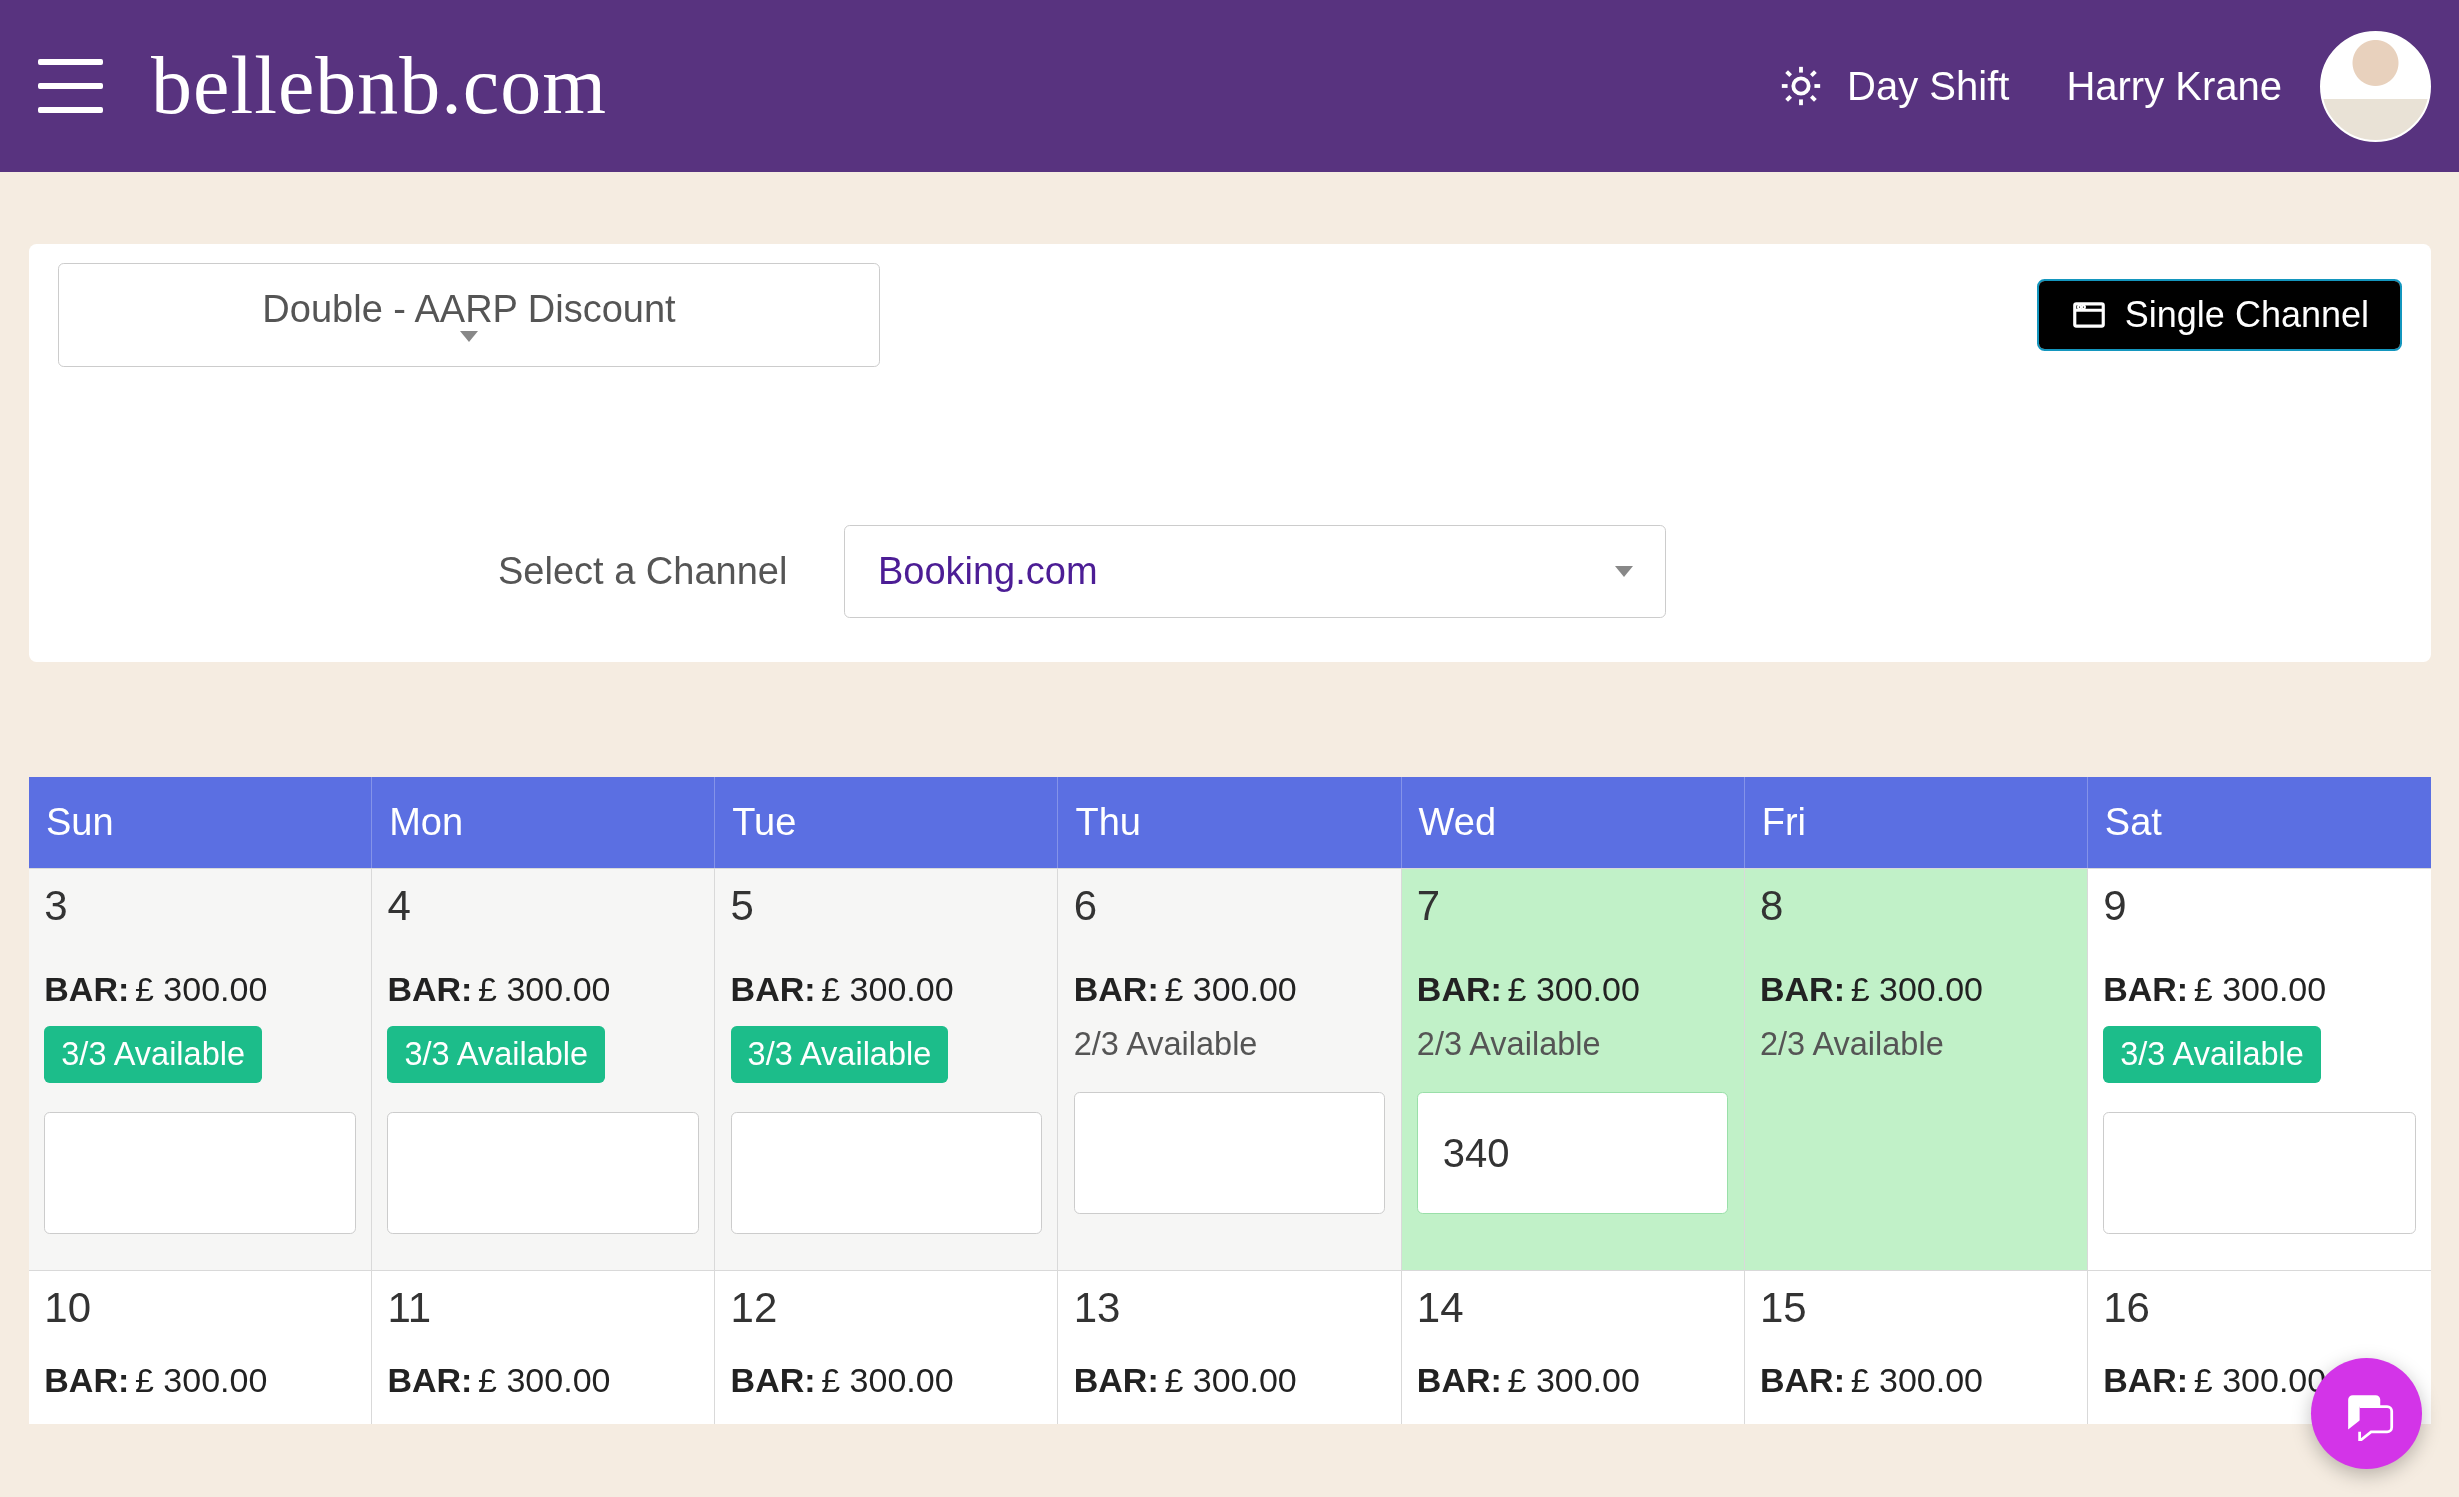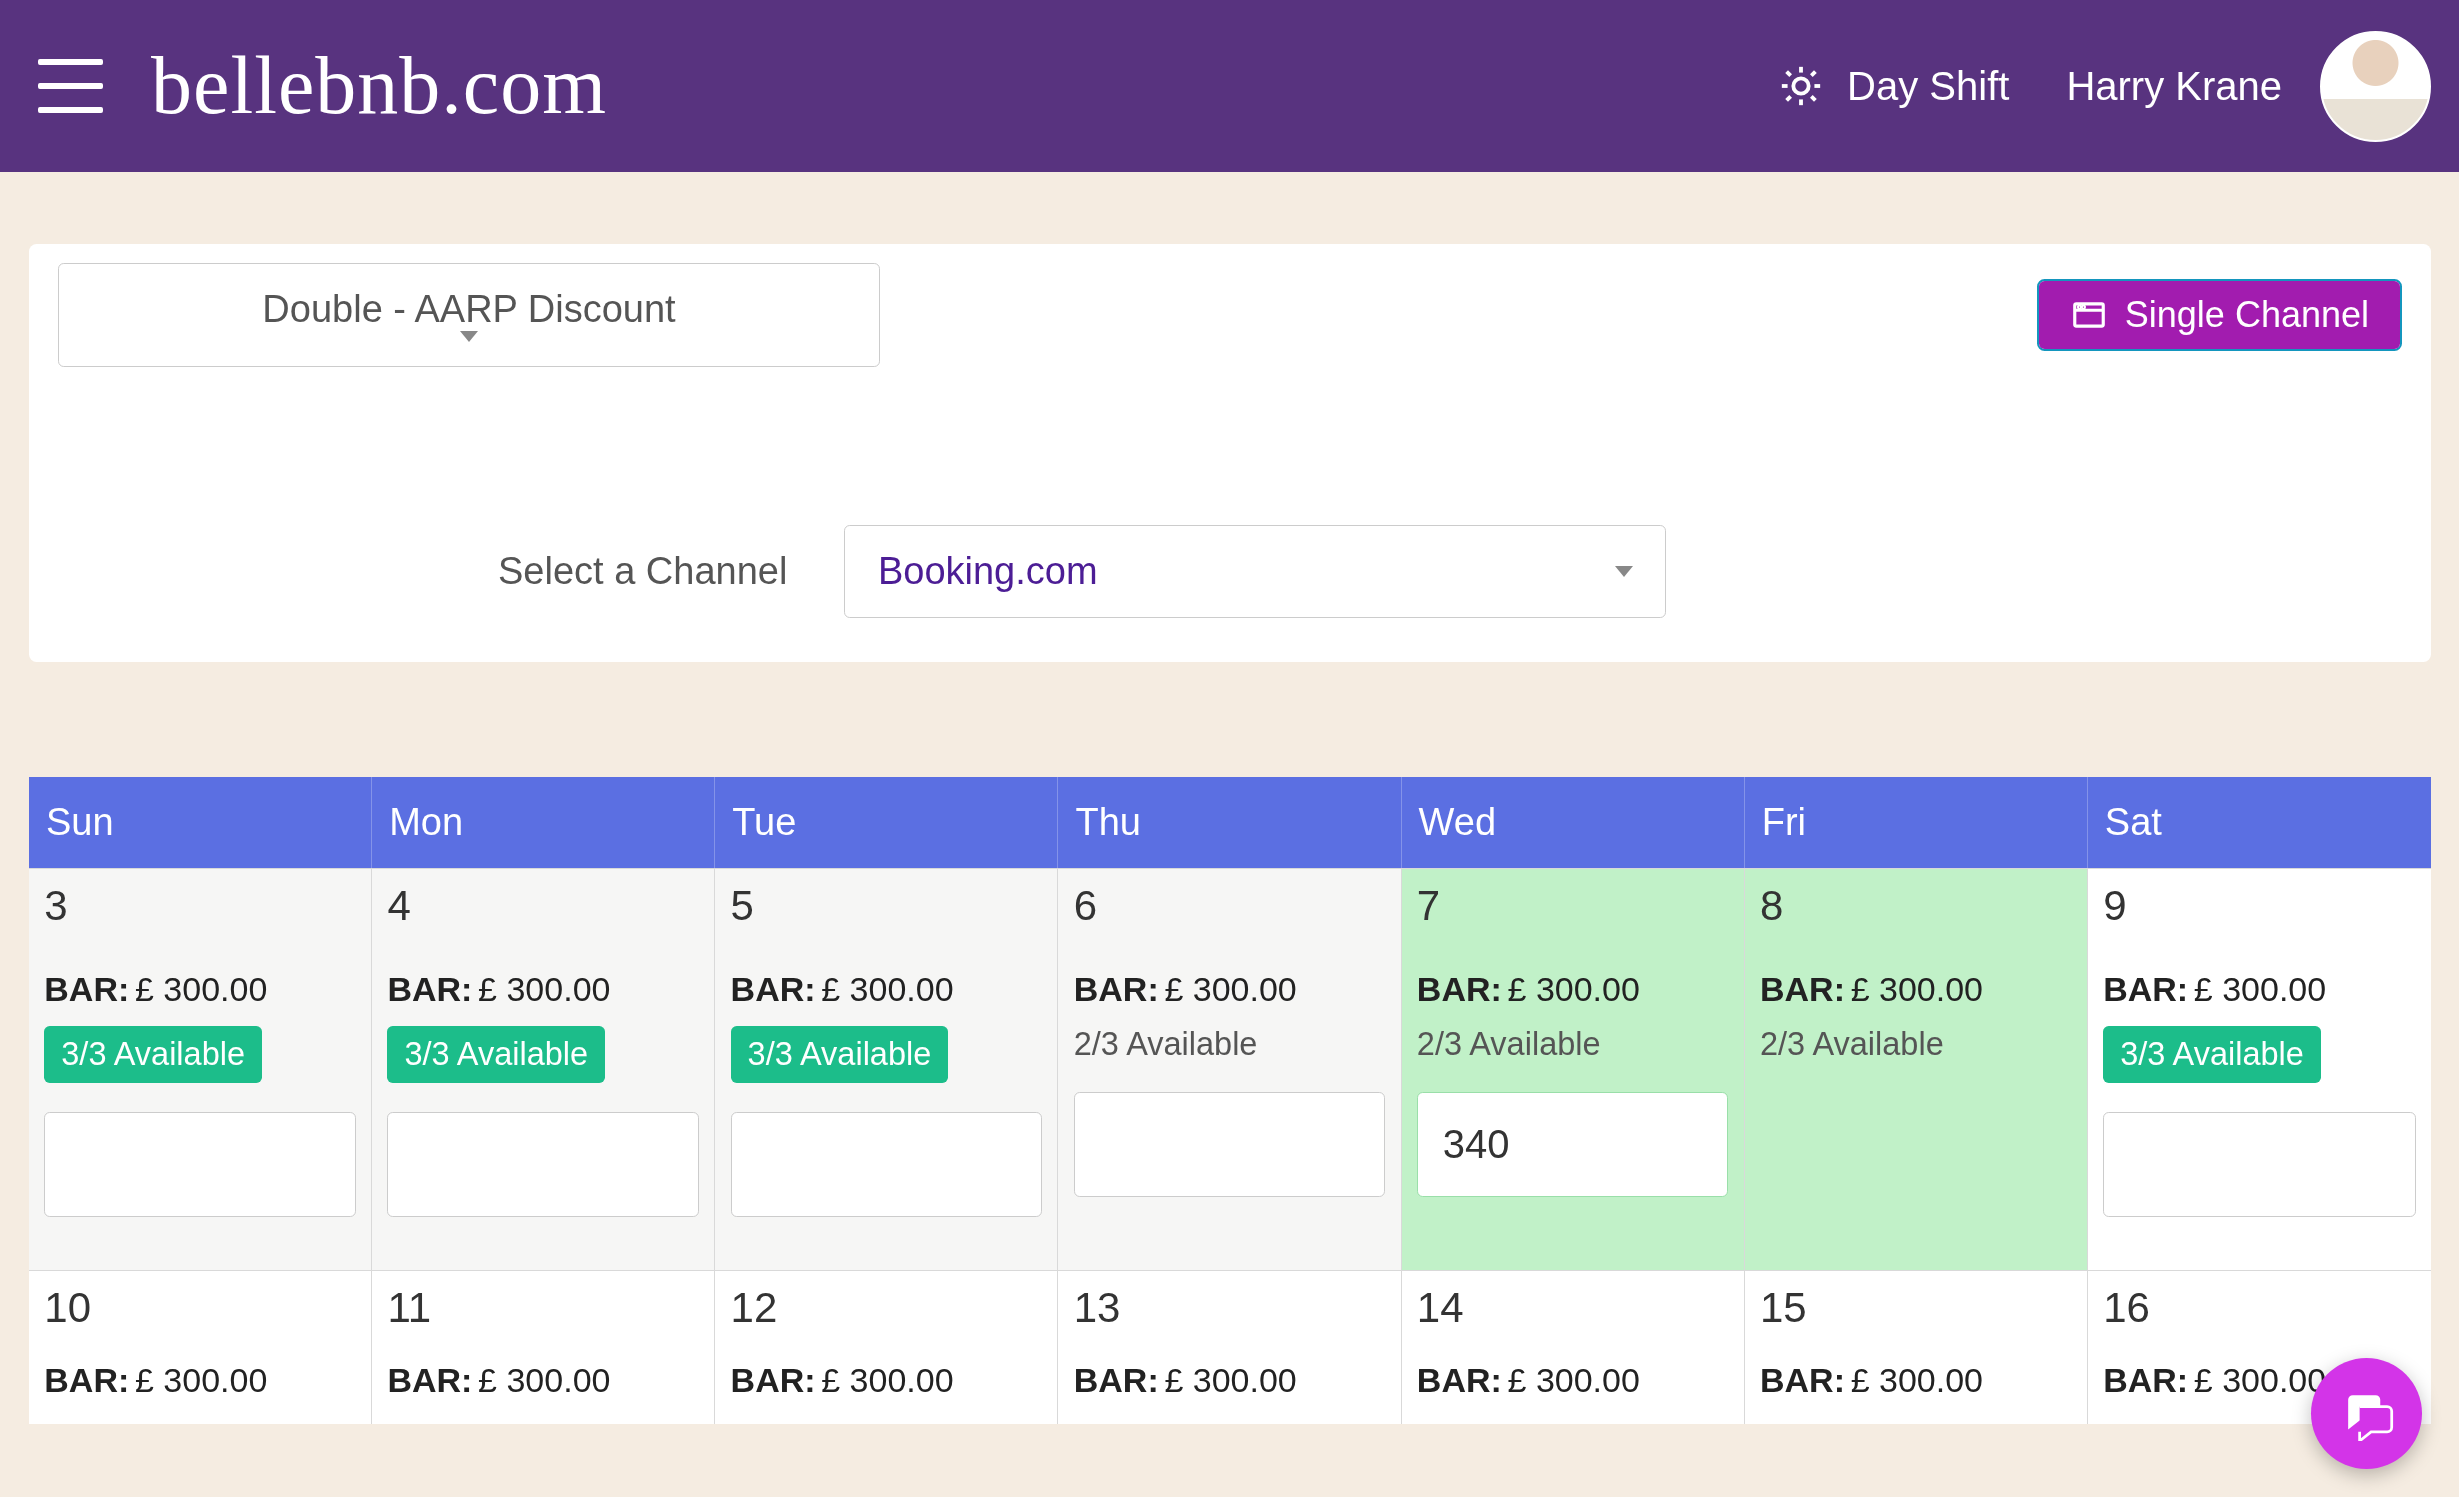--- a/index.html
+++ b/index.html
@@ -81,21 +81,21 @@
     border-radius: 7.6px;
     overflow:hidden;
   }
   .toggle-btn {
     display:flex; align-items:center; gap:17px;
     padding: 13.4px 31px;
     font-size: 36px;
     cursor:pointer;
     background:#fff; color:#1496be;
   }
-  .toggle-btn.active { background:#a21caf; color:#fff;text-align:center; }
+  .toggle-btn.active { background:#000000; color:#fff;text-align:center; }
   .toggle-btn svg { width:38px; height:38px; fill:none; stroke:currentColor; stroke-width:2; }
 
   .panel-row2 {
     margin-top: 158px;
     display:flex; align-items:center;
     justify-content:flex-start;
     padding-left: 440px;
     gap: 57px;
   }
   .channel-label { font-size: 38px; color:#555; }
@@ -146,21 +146,21 @@
   }
   .avail.full {
     display:inline-block;
     background:#1cbd8a; color:#fff; font-weight:500;
     padding: 9.6px 17px; border-radius:5.7px;
   }
   .avail.partial { color:#555; font-weight:300; }
   .price-input {
     margin-top: 29px;
     width: 100%;
-    height: 105px;
+    height: 122px;
     border: 1px solid #ccc;
     border-radius:5.7px;
     font-size:40px;
     padding: 0 25px;
     color:#333;
     background:#fff;
     font-family:inherit;
   }
   .cell.highlight .price-input { border-color:#9adfa9; }
   .cal-row.second .cell { min-height: 153px; padding-bottom:0; }

